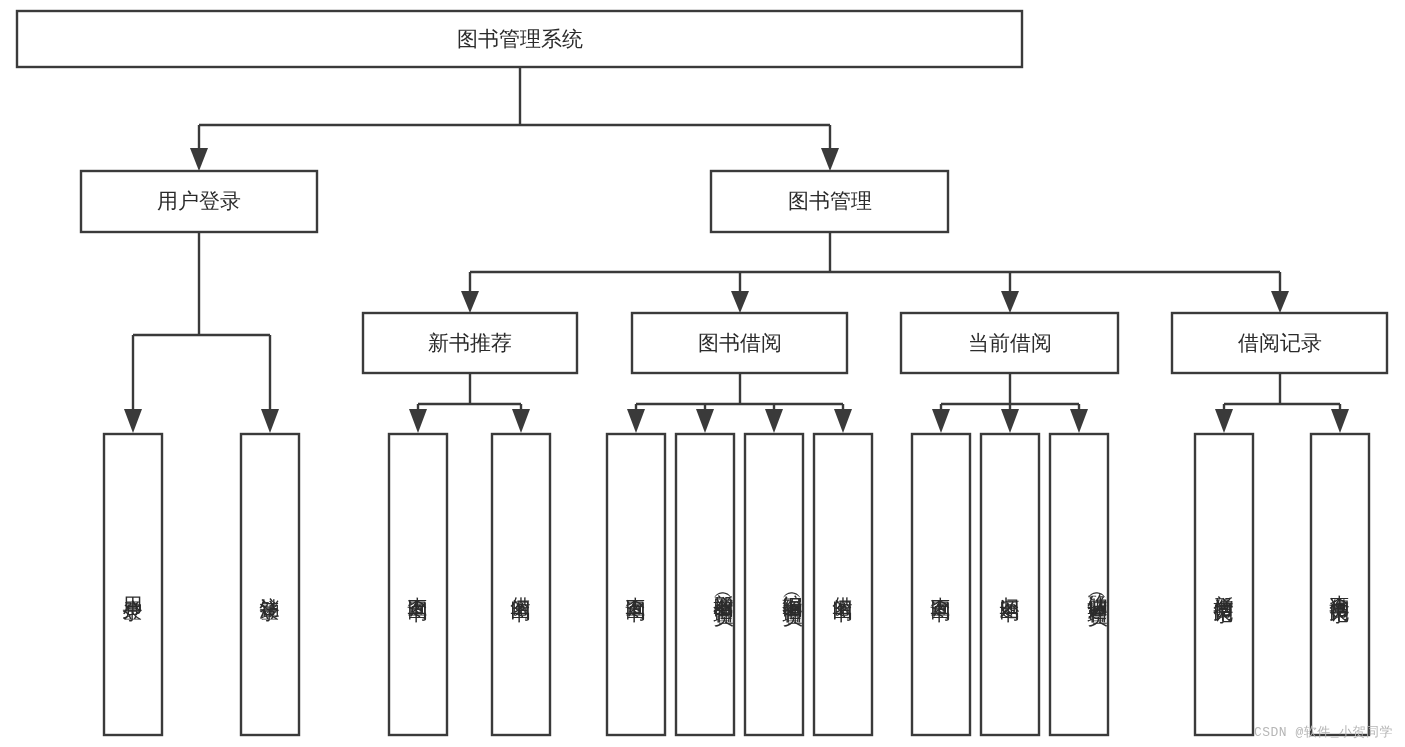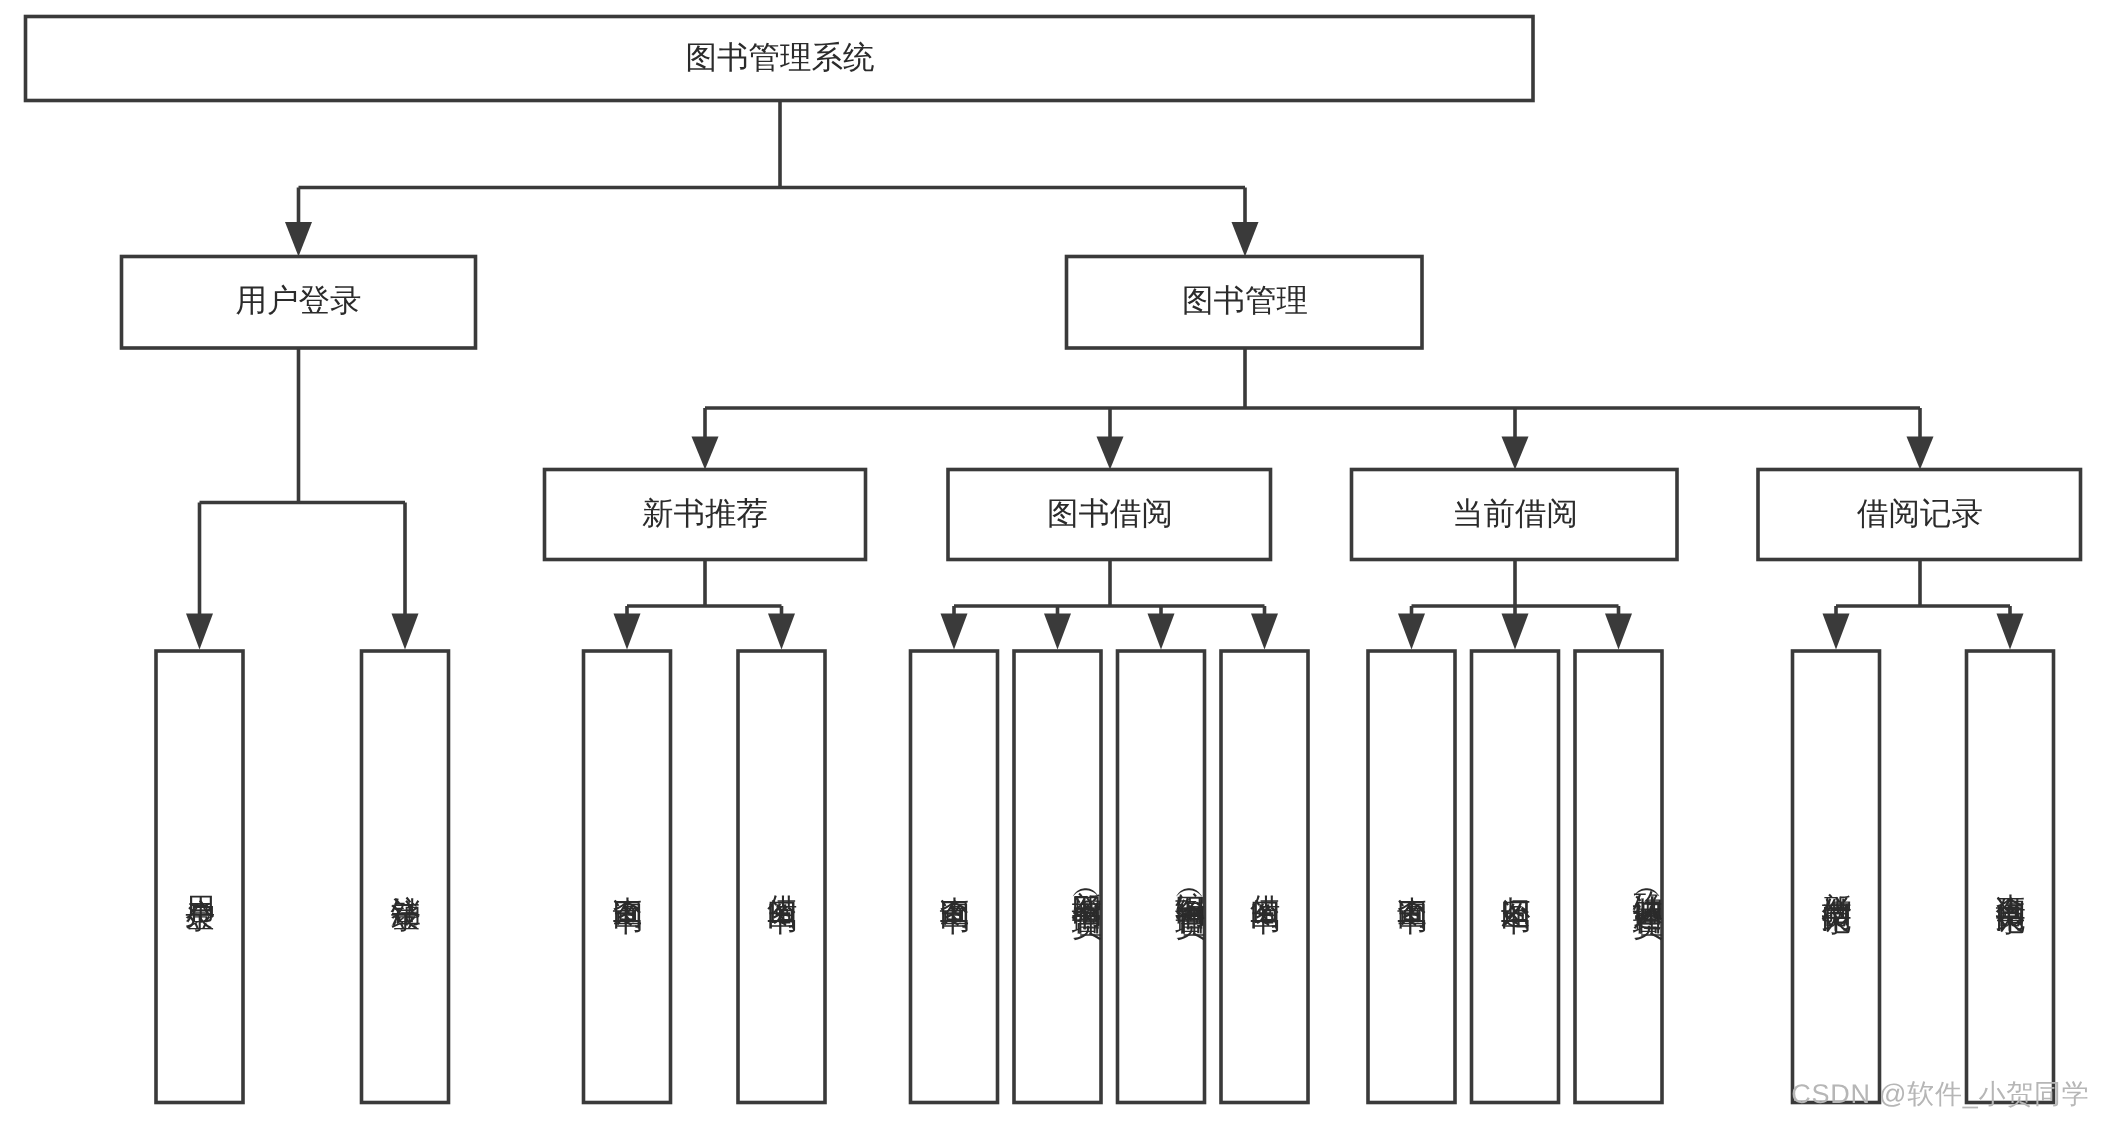--- a/index.html
+++ b/index.html
@@ -62,22 +62,22 @@
     white-space: nowrap;
     pointer-events: none;
   }
   .vlabel.centered {
     align-items: center;
   }
   .watermark {
     position: absolute;
     right: 12px;
     bottom: 6px;
-    font-family: Liberation Sans, sans-serif;
-    font-size: 18px;
+    font-family: Liberation Mono, monospace;
+    font-size: 13px;
     color: #b6b6b6;
     letter-spacing: 0.5px;
     white-space: nowrap;
   }
 </style>
 </head>
 <body>
 
 <div id="diagram-root">
 

